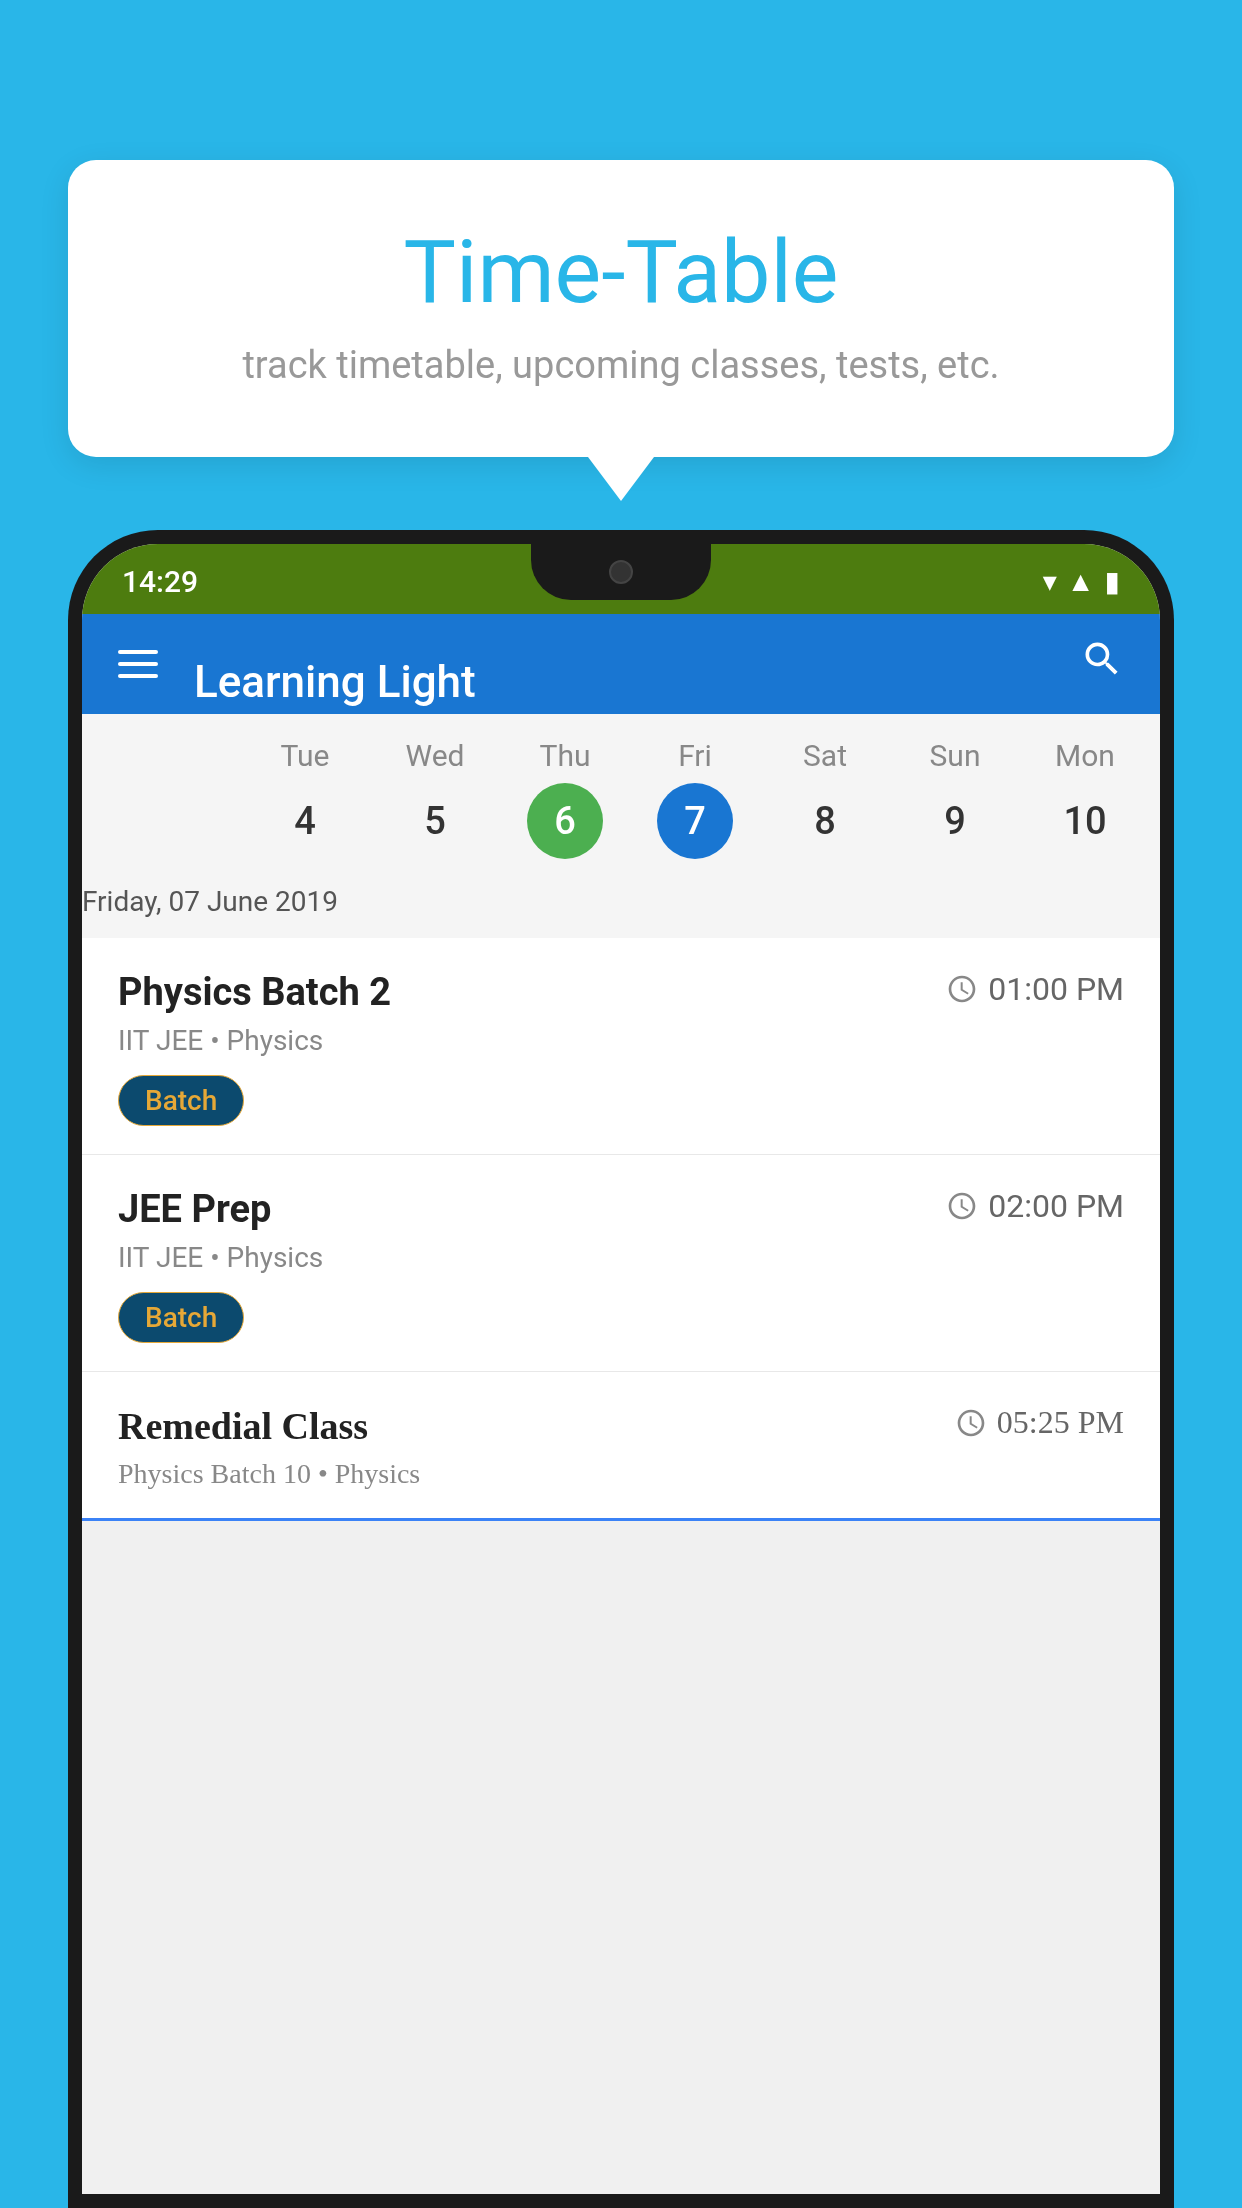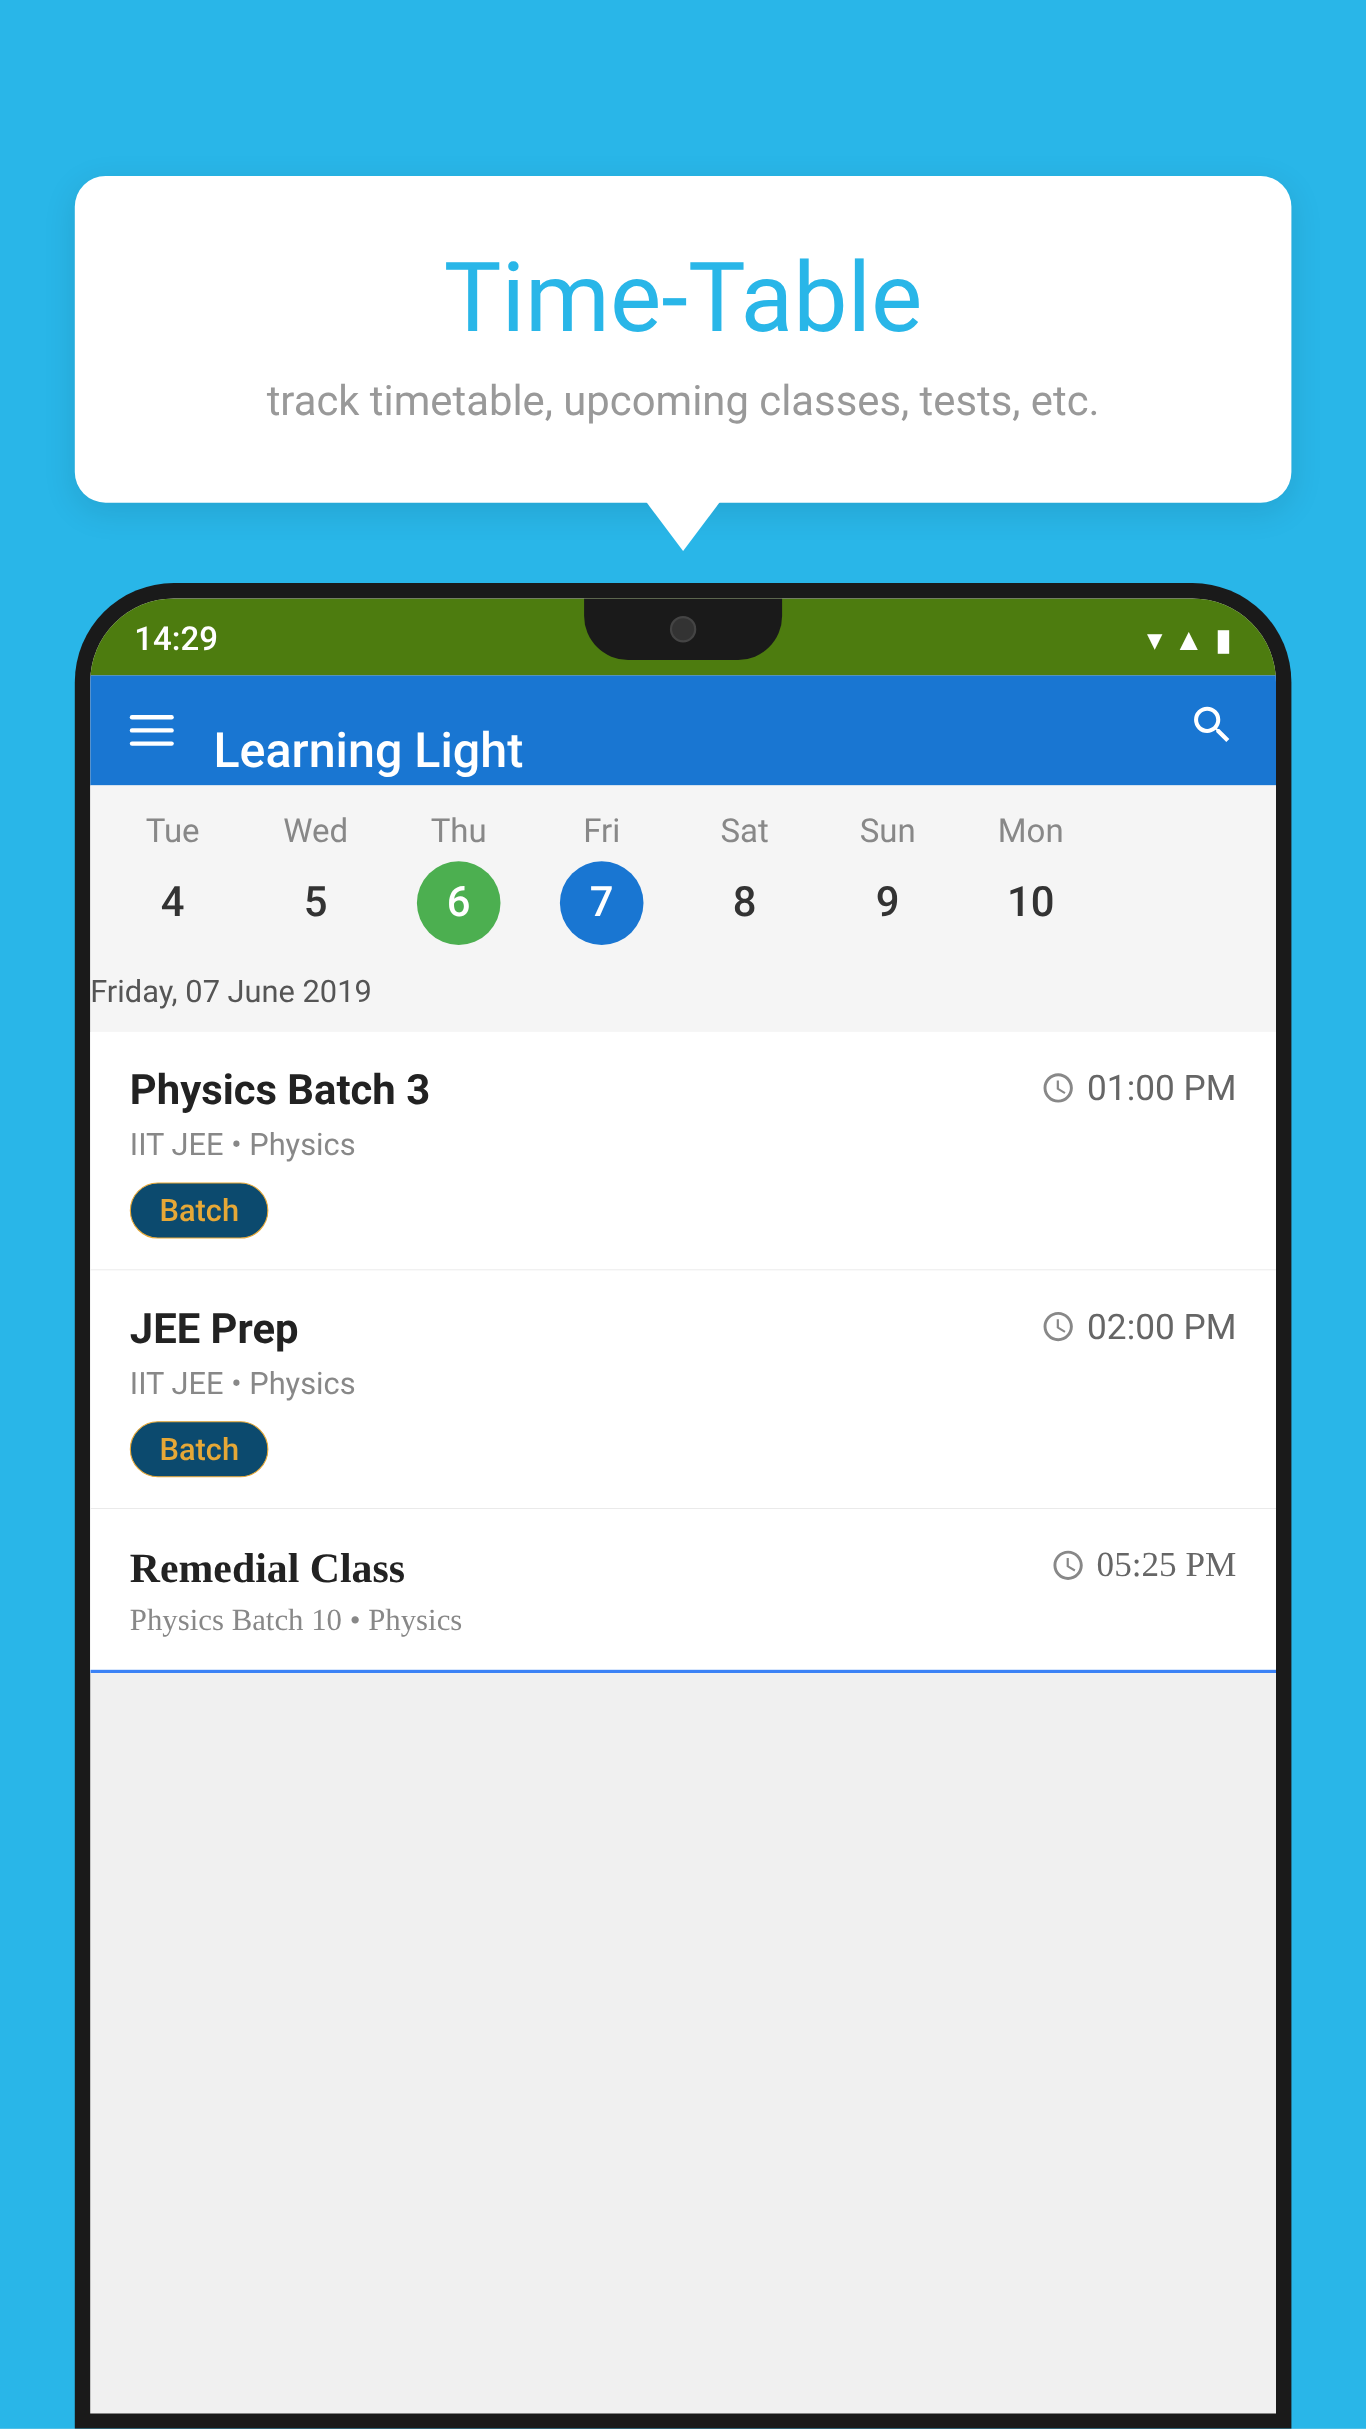--- a/index.html
+++ b/index.html
@@ -167,21 +167,21 @@
     }
 
     
     .calendar-strip {
       background: #f5f5f5;
       padding: 24px 0 0;
     }
 
     .days-row {
       display: flex;
-      justify-content: flex-start;
+      justify-content: flex-end;
       padding: 0 10px;
       margin-bottom: 10px;
     }
 
     .day-item {
       display: flex;
       flex-direction: column;
       align-items: center;
       width: 130px;
     }
@@ -353,21 +353,21 @@
             <div class="day-label">Mon</div>
             <div class="day-number">10</div>
           </div>
         </div>
       <div class="selected-date">Friday, 07 June 2019</div>
     </div>
 
     <div class="schedule-list" id="schedule-list">
     <div class="schedule-item">
       <div class="schedule-item-header">
-        <div class="schedule-name">Physics Batch 3</div>
+        <div class="schedule-name">Physics Batch 2</div>
         <div class="schedule-time">
           <svg width="32" height="32" viewBox="0 0 24 24" fill="#888">
                 <path d="M11.99 2C6.47 2 2 6.48 2 12s4.47 10 9.99 10C17.52 22 22 17.52 22 12S17.52 2 11.99 2zM12 20c-4.42 0-8-3.58-8-8s3.58-8 8-8 8 3.58 8 8-3.58 8-8 8zm.5-13H11v6l5.25 3.15.75-1.23-4.5-2.67V7z"></path>
               </svg>
           01:00 PM
         </div>
       </div>
       <div class="schedule-details">IIT JEE • Physics</div>
       <span class="batch-badge">Batch</span>
     </div>

